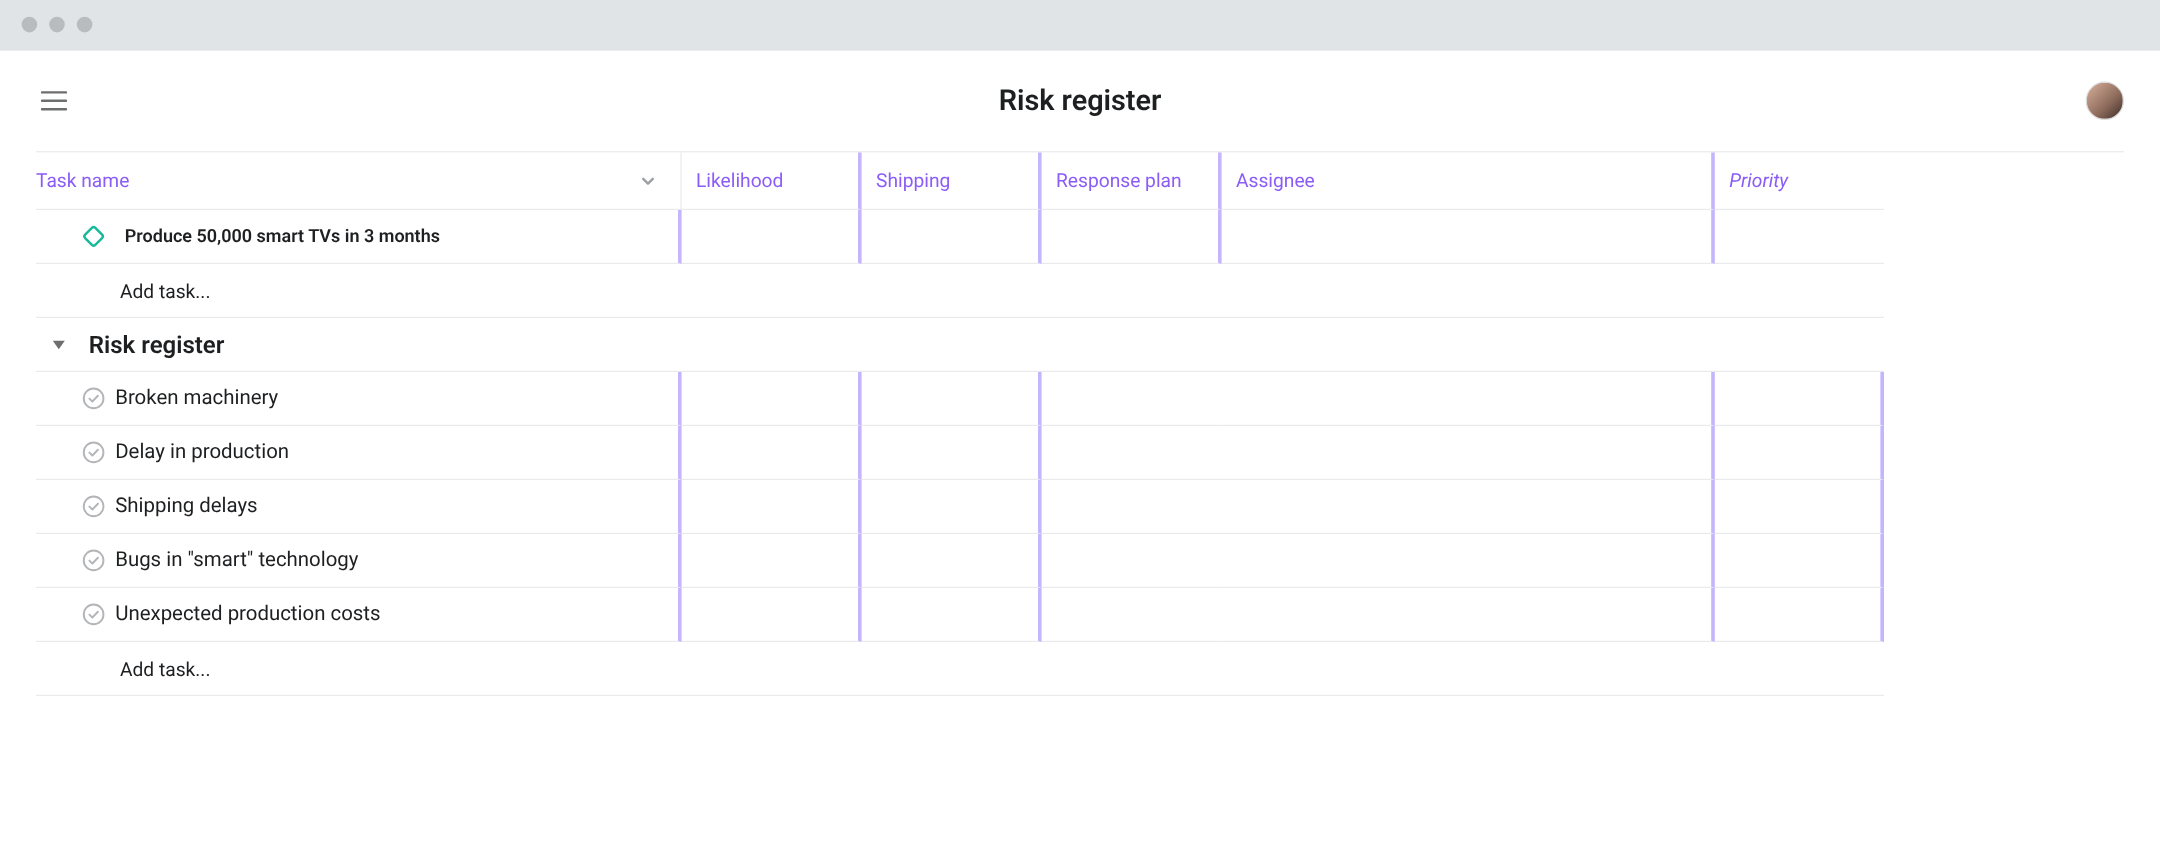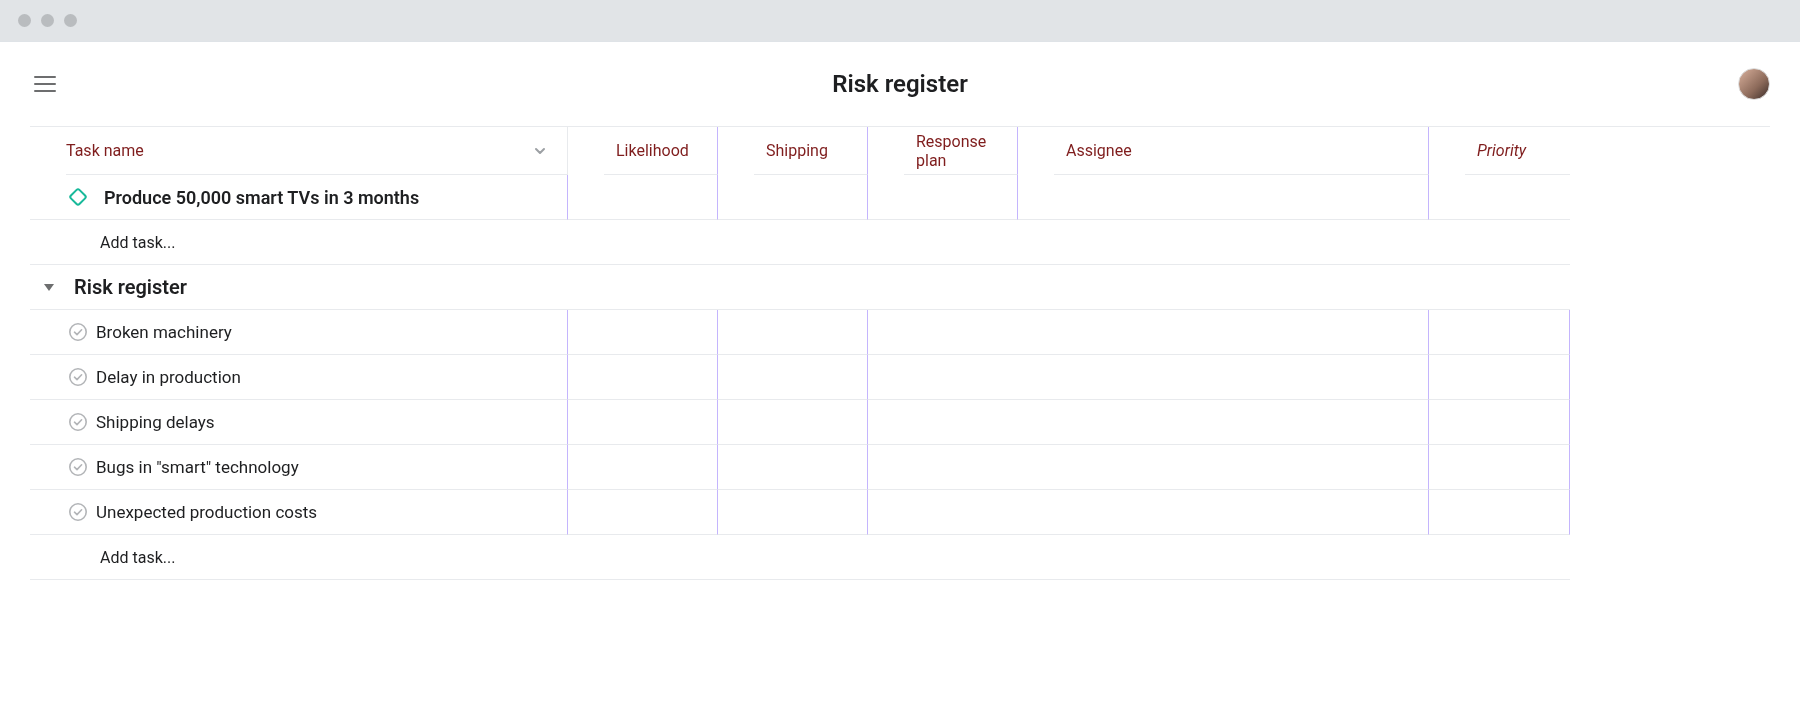--- a/index.html
+++ b/index.html
@@ -54,48 +54,47 @@
 
   
   .table-wrap { margin: 0 30px 0 30px; }
   .grid {
     display: grid;
     grid-template-columns: 538px 150px 150px 150px 411px 141px;
     border-top: 1px solid #e8eaed;
   }
   .grid > .cell {
     border-bottom: 1px solid #e8eaed;
-    border-right: 1px solid #c4b5fd;
+    border-right: 3px solid #c4b5fd;
     min-height: 45px;
     display: flex;
     align-items: center;
     font-size: 16px;
     color: #1e1f21;
   }
   .grid > .cell.head {
     min-height: 48px;
     font-size: 16px;
-    color: #7f1d1d;
-    margin-left: 36px;
+    color: #8b5cf6;
   }
   .grid > .cell.taskname-head {
     border-right: 1px solid #e8eaed;
     justify-content: space-between;
     padding: 0 16px 0 0;
   }
   .grid > .cell.head:not(.taskname-head) { padding: 0 12px; }
   .grid > .cell:nth-child(6n) { border-right: none; font-style: italic; }
 
   .cell .chev { color: #9ca0a4; padding-right: 4px; cursor: pointer; }
   .cell .chev svg { display: block; }
 
   
   .row-first { padding-left: 38px; gap: 16px; }
   .milestone-icon svg { display: block; }
-  .milestone-text { font-weight: 600; font-size: 18px; }
+  .milestone-text { font-weight: 600; font-size: 15px; }
 
   
   .addrow {
     grid-column: 1 / -1;
     border-bottom: none;
     border-right: none !important;
     min-height: 48px;
     display: flex; align-items: center;
     padding-left: 70px;
     color: #9ca0a4;

